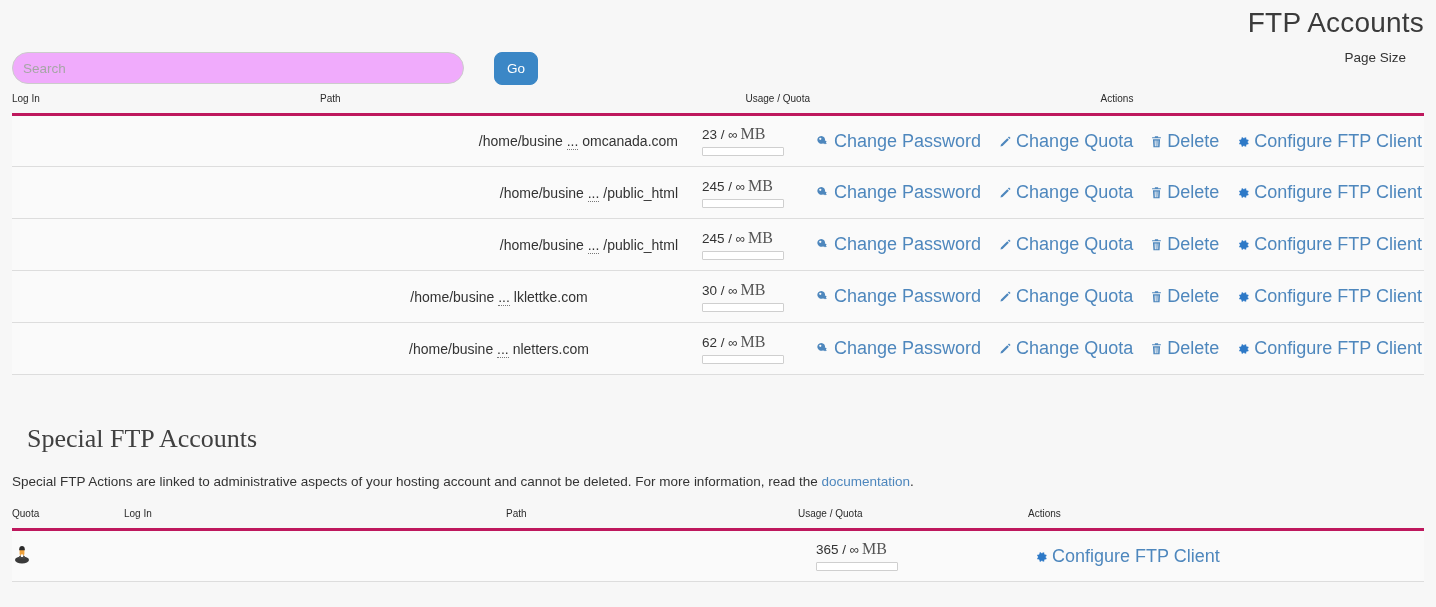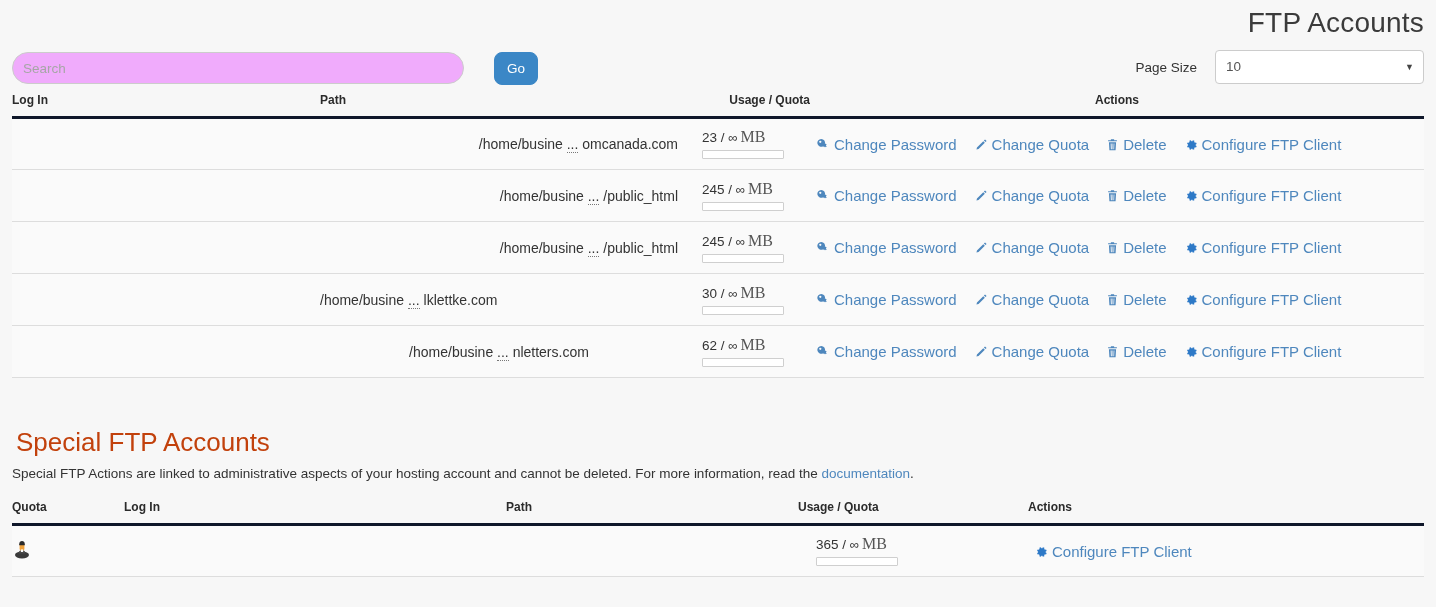--- a/index.html
+++ b/index.html
@@ -73,24 +73,24 @@
     line-height: 32px;
   }
   .pagesize-select .caret {
     position: absolute; right: 9px; top: 0;
     font-size: 9px; color: #444; line-height: 32px;
   }
 
   
   table.ftp-table { width: 100%; border-collapse: collapse; table-layout: fixed; }
   table.ftp-table thead th {
-    font-size: 12px; font-weight: bold; color: #2b2b2b;
+    font-size: 10px; font-weight: normal; color: #2b2b2b;
     text-align: left;
     padding: 5px 0 9px 0;
-    border-bottom: 3px solid #0f172a;
+    border-bottom: 3px solid #be185d;
     vertical-align: bottom;
     white-space: nowrap;
   }
   table.ftp-table tbody td {
     border-bottom: 1px solid #dddddd;
     padding: 0;
     vertical-align: middle;
     font-size: 14px;
     color: #333333;
     background: #fafafa;
@@ -111,36 +111,36 @@
     height: 9px; width: 82px;
     border: 1px solid #cfcfcf;
     background: #ffffff;
     border-radius: 1px;
   }
 
   .actions-cell { white-space: nowrap; }
   a.action {
     color: #4e87bd;
     text-decoration: none;
-    font-size: 15px;
+    font-size: 18px;
     margin-right: 17px;
     white-space: nowrap;
   }
   a.action:last-child { margin-right: 0; }
   a.action .ico {
     display: inline-block;
     vertical-align: -2px;
     margin-right: 4px;
   }
   a.action svg { display: block; }
 
   
   h2.section-title {
-    font-size: 26px; font-weight: 400; color: #c2410c;
-    margin: 4px; padding: 0 0 2px 0; line-height: 36px;
+    font-size: 26px; font-weight: 400; color: #404040;
+    margin: 15px; padding: 0 0 2px 0; line-height: 36px; font-family: Liberation Serif, serif;
   }
   .section-desc {
     font-size: 13.5px; color: #333; margin: 0; padding-bottom: 14px;
   }
   .section-desc a { color: #4e87bd; text-decoration: none; margin-top: 45px; }
 
   .type-icon-wrap { display:block; width: 24px; height: 24px; }
 </style>
 </head>
 <body>
@@ -149,24 +149,20 @@
 
   <h1 class="page-title">FTP Accounts</h1>
 
   <div class="toolbar">
     <div class="search-wrap">
       <input class="search-input" type="text" placeholder="Search" value="" style="">
       <button class="go-btn">Go</button>
     </div>
     <div class="pagesize-wrap">
       <span class="pagesize-label">Page Size</span>
-      <div class="pagesize-select">
-        <span>10</span>
-        <span class="caret">▼</span>
-      </div>
     </div>
   </div>
 
   <table class="ftp-table">
     <colgroup>
       <col style="width:308px">
       <col style="width:370px">
       <col style="width:120px">
       <col style="width:auto">
     </colgroup>
@@ -240,21 +236,21 @@
                   <path d="M12.6 1.6l1.8 1.8-1.3 1.3-1.8-1.8 1.3-1.3zM10.6 3.6l1.8 1.8-7.2 7.2-2.4.6.6-2.4 7.2-7.2z"></path>
                 </svg></span><span>Change Quota</span></a><a class="action" href="#"><span class="ico"><svg width="13" height="14" viewBox="0 0 16 16" fill="#4e87bd">
                   <path d="M6 1h4v1.2h3.4v1.3H2.6V2.2H6V1zM3.6 4.6h8.8l-.6 10H4.2l-.6-10zm2.1 1.4l.3 7.2h.9l-.3-7.2h-.9zm4.6 0h-.9l-.3 7.2h.9l.3-7.2zm-2.3 0h-.9v7.2h.9V6z"></path>
                 </svg></span><span>Delete</span></a><a class="action" href="#"><span class="ico"><svg width="14" height="14" viewBox="0 0 16 16" fill="#2d79c7">
                   <path d="M8 5.2a2.8 2.8 0 1 0 0 5.6 2.8 2.8 0 0 0 0-5.6zm0 4.1a1.3 1.3 0 1 1 0-2.6 1.3 1.3 0 0 1 0 2.6z"></path>
                   <path d="M14.5 9.1l-1.2-.5a5.4 5.4 0 0 0 0-1.2l1.2-.5-.7-1.8-1.3.3a5.4 5.4 0 0 0-.9-.9l.3-1.3-1.8-.7-.5 1.2a5.4 5.4 0 0 0-1.2 0L7.9 2.5l-1.8.7.3 1.3c-.33.26-.63.56-.89.89l-1.3-.3-.7 1.8 1.2.5a5.4 5.4 0 0 0 0 1.2l-1.2.5.7 1.8 1.3-.3c.26.33.56.63.89.89l-.3 1.3 1.8.7.5-1.2a5.4 5.4 0 0 0 1.2 0l.5 1.2 1.8-.7-.3-1.3c.33-.26.63-.56.89-.89l1.3.3.7-1.8z"></path>
                 </svg></span><span>Configure FTP Client</span></a></td>
         </tr>
         <tr>
           <td class="cell-pad"><span></span></td>
-          <td class="cell-pad path-cell" style="text-align:left;padding-right:12px"><span>/home/busine</span> <span class="path-trunc">...</span> <span>lklettke.com</span></td>
+          <td class="cell-pad path-cell" style="text-align:center;padding-right:12px"><span>/home/busine</span> <span class="path-trunc">...</span> <span>lklettke.com</span></td>
           <td class="cell-pad" style="padding-left:12px">
             <div class="usage-block">
               <div class="usage-line"><span>30</span> <span>/</span> <span class="inf">∞</span><span class="mb">MB</span></div>
               <div class="usage-bar">
                 <div style="height:100%;width:0%;background:#5cb85c"></div>
               </div>
             </div>
           </td>
           <td class="cell-pad actions-cell" style="padding-left:6px"><a class="action" href="#"><span class="ico"><svg width="14" height="14" viewBox="0 0 16 16" fill="#4e87bd">
                   <path d="M6 1a4.5 4.5 0 1 0 2.2 8.43l1.1 1.1.95-.95 1.0 1.0.95-.95-1.0-1.0 1.05-1.05-1.4-1.4-.65.65A4.5 4.5 0 0 0 6 1zm-1.1 2.1a1.3 1.3 0 1 1 0 2.6 1.3 1.3 0 0 1 0-2.6z"></path>

